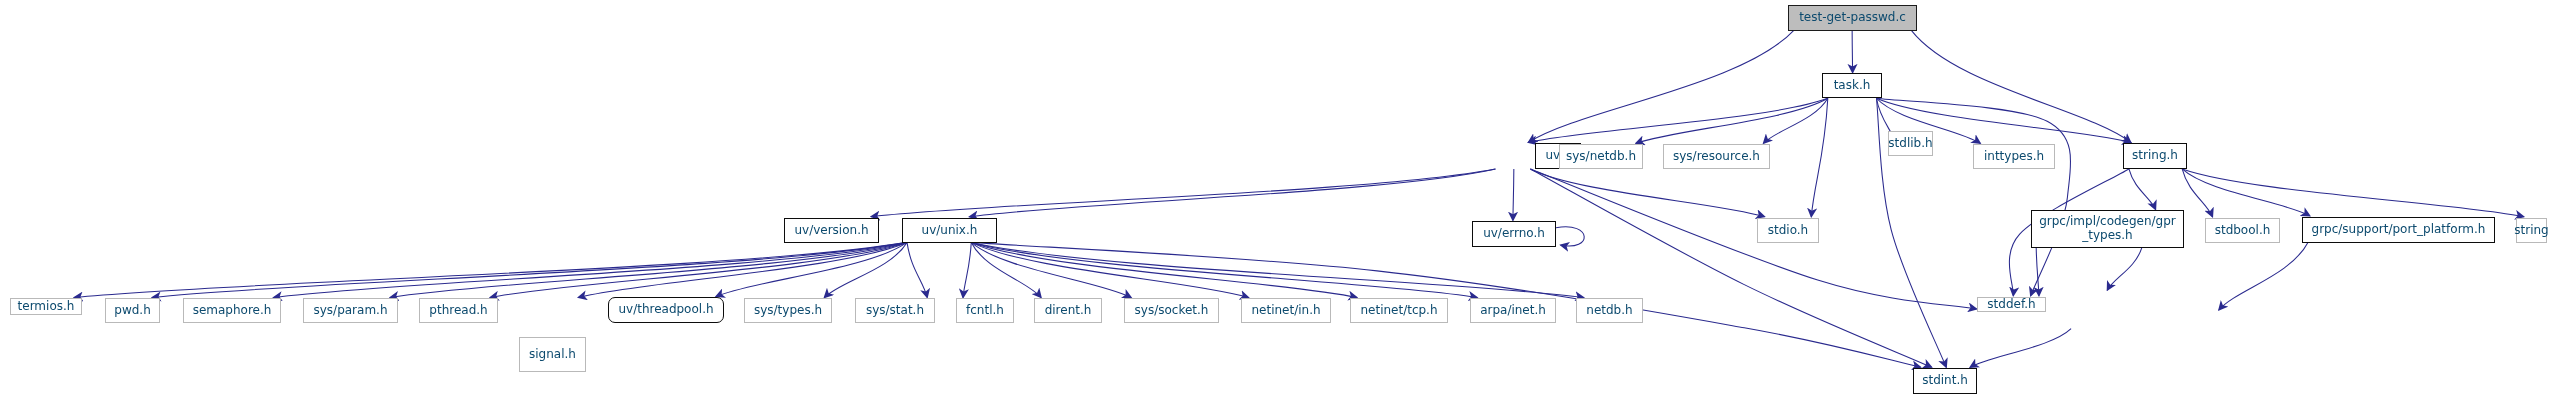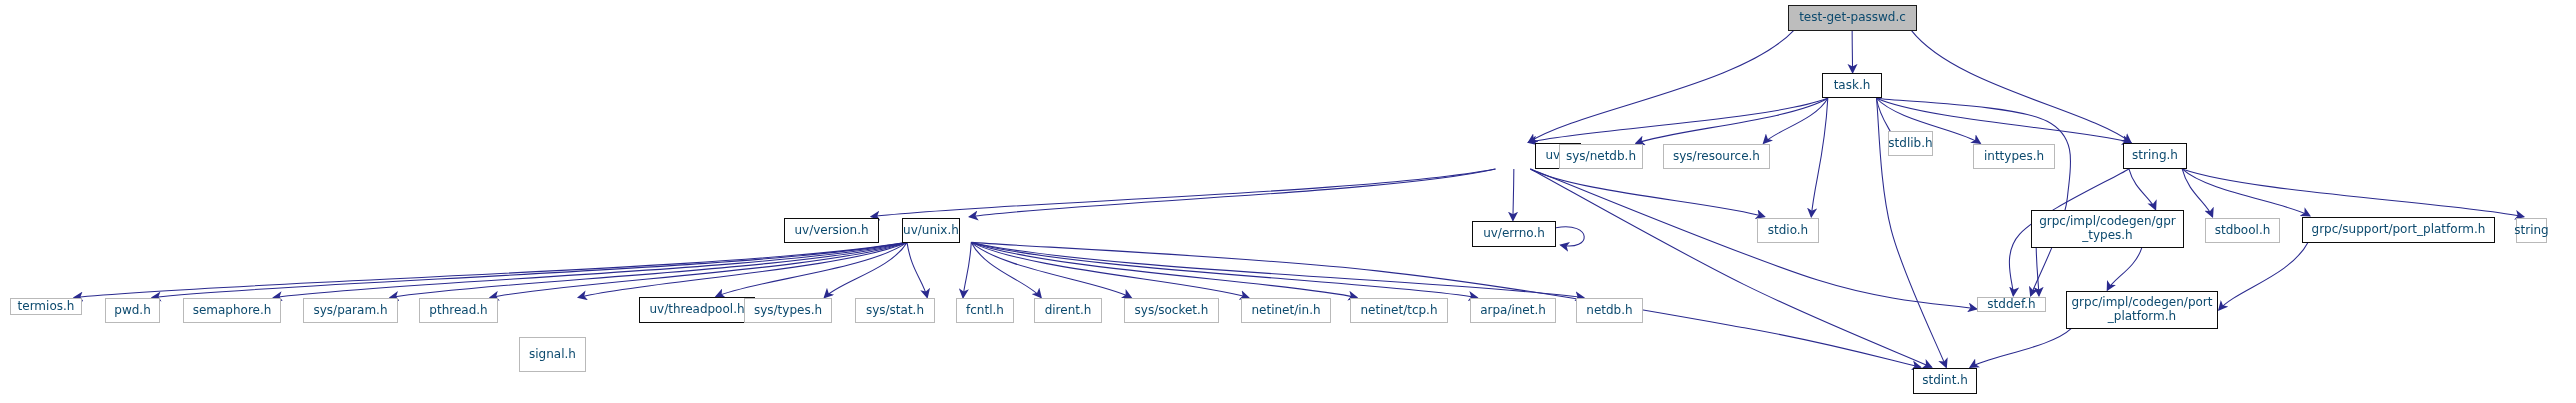--- a/index.html
+++ b/index.html
@@ -76,39 +76,37 @@
   <div id="nodes">
       <div class="node main" style="left: 1788px; top: 4.6px; width: 129px; height: 26px;">test-get-passwd.c</div>
       <div class="node doc" style="left: 1822px; top: 73px; width: 60px; height: 25px;">task.h</div>
       <div class="node doc" style="left: 1490px; top: 143px; width: 46px; height: 26px; margin-left: 45px;">uv.h</div>
       <div class="node sys" style="left: 1559px; top: 144px; width: 84px; height: 25px;">sys/netdb.h</div>
       <div class="node sys" style="left: 1663px; top: 144px; width: 107px; height: 25px;">sys/resource.h</div>
       <div class="node sys" style="left: 1888px; top: 131px; width: 45px; height: 25px;">stdlib.h</div>
       <div class="node sys" style="left: 1973px; top: 144px; width: 82px; height: 25px;">inttypes.h</div>
       <div class="node doc" style="left: 2123px; top: 143px; width: 64px; height: 26px;">string.h</div>
       <div class="node doc" style="left: 784px; top: 218px; width: 95px; height: 25px;">uv/version.h</div>
-      <div class="node doc" style="left: 902px; top: 218px; width: 58px; height: 25px;">uv/unix.h</div>
+      <div class="node doc" style="left: 902px; top: 218px; width: 95px; height: 25px;">uv/unix.h</div>
       <div class="node bold" style="left: 1472px; top: 221px; width: 84px; height: 26px;">uv/errno.h</div>
       <div class="node sys" style="left: 1757px; top: 218px; width: 62px; height: 25px;">stdio.h</div>
       <div class="node bold" style="left: 2031px; top: 210px; width: 153px; height: 38px;">grpc/impl/codegen/gpr
 _types.h</div>
       <div class="node sys" style="left: 2205px; top: 218px; width: 75px; height: 25px;">stdbool.h</div>
       <div class="node bold" style="left: 2302px; top: 217px; width: 193px; height: 26px;">grpc/support/port_platform.h</div>
       <div class="node sys" style="left: 2516px; top: 218px; width: 31px; height: 25px;">string</div>
       <div class="node sys" style="left: 1977px; top: 297px; width: 69px; height: 15px;">stddef.h</div>
-      <div class="node bold" style="left: 2066px; top: 291px; width: 152px; height: 38px;">grpc/impl/codegen/port
-_platform.h</div>
       <div class="node bold" style="left: 1913px; top: 368px; width: 64px; height: 26px;">stdint.h</div>
       <div class="node sys" style="left: 10px; top: 298px; width: 72px; height: 17px;">termios.h</div>
       <div class="node sys" style="left: 105px; top: 298px; width: 55px; height: 25px;">pwd.h</div>
       <div class="node sys" style="left: 183px; top: 298px; width: 98px; height: 25px;">semaphore.h</div>
       <div class="node sys" style="left: 303px; top: 298px; width: 95px; height: 25px;">sys/param.h</div>
       <div class="node sys" style="left: 419px; top: 298px; width: 79px; height: 25px;">pthread.h</div>
       <div class="node sys" style="left: 519px; top: 298px; width: 67px; height: 35px; margin-top: 39px;">signal.h</div>
-      <div class="node bold" style="left: 639px; top: 297px; width: 116px; height: 26px;">uv/threadpool.h</div>
+      <div class="node bold" style="left: 608px; top: 297px; width: 116px; height: 26px; border-radius: 7px;">uv/threadpool.h</div>
       <div class="node sys" style="left: 744px; top: 298px; width: 88px; height: 25px;">sys/types.h</div>
       <div class="node sys" style="left: 855px; top: 298px; width: 80px; height: 25px;">sys/stat.h</div>
       <div class="node sys" style="left: 956px; top: 298px; width: 58px; height: 25px;">fcntl.h</div>
       <div class="node sys" style="left: 1034px; top: 298px; width: 68px; height: 25px;">dirent.h</div>
       <div class="node sys" style="left: 1124px; top: 298px; width: 95px; height: 25px;">sys/socket.h</div>
       <div class="node sys" style="left: 1241px; top: 298px; width: 90px; height: 25px;">netinet/in.h</div>
       <div class="node sys" style="left: 1350px; top: 298px; width: 98px; height: 25px;">netinet/tcp.h</div>
       <div class="node sys" style="left: 1470px; top: 298px; width: 86px; height: 25px;">arpa/inet.h</div>
       <div class="node sys" style="left: 1576px; top: 298px; width: 67px; height: 25px;">netdb.h</div>
     </div>

